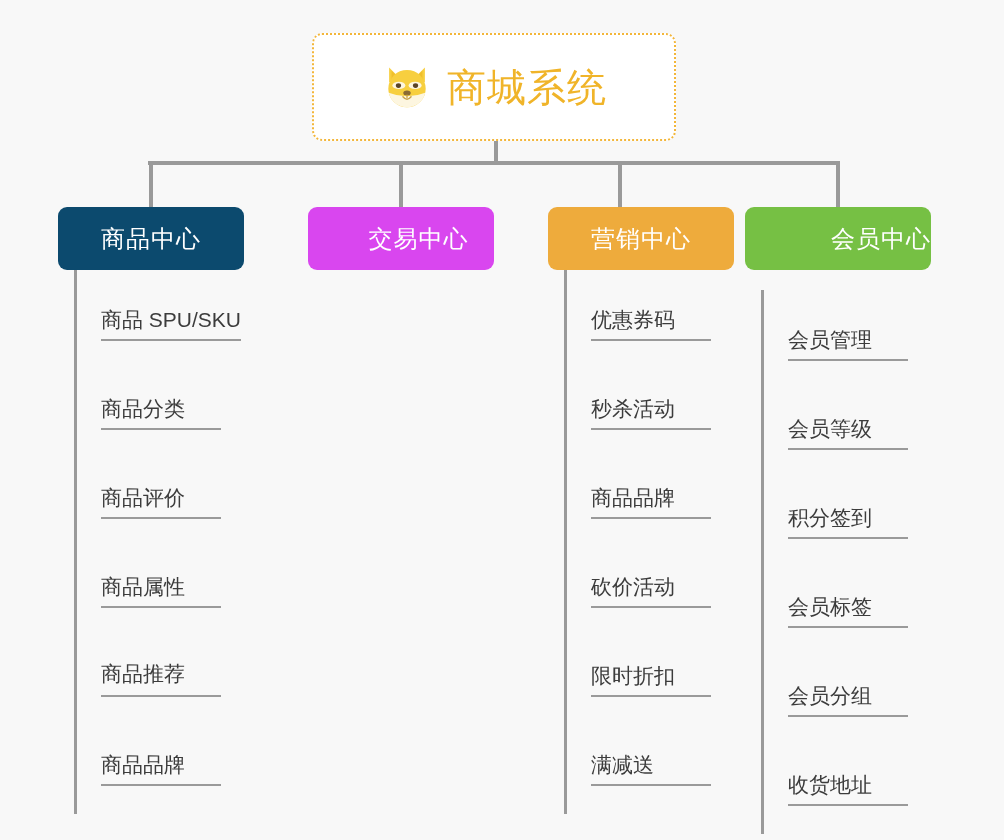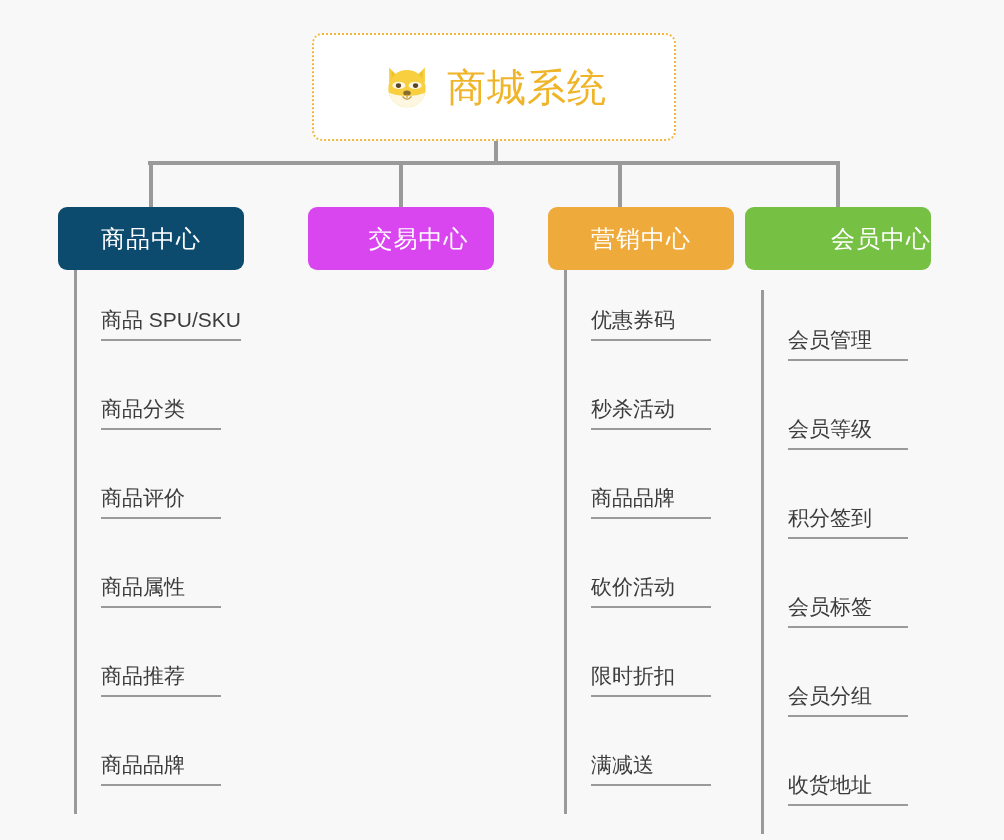--- a/index.html
+++ b/index.html
@@ -166,21 +166,21 @@
       <div class="leaf">
           <span class="leaf-label" style="border-bottom-color: rgb(154, 154, 154);">商品分类</span>
         </div>
       <div class="leaf">
           <span class="leaf-label" style="border-bottom-color: rgb(154, 154, 154);">商品评价</span>
         </div>
       <div class="leaf">
           <span class="leaf-label" style="border-bottom-color: rgb(154, 154, 154);">商品属性</span>
         </div>
       <div class="leaf">
-          <span class="leaf-label" style="border-bottom-color: rgb(154, 154, 154);">商品推荐</span>
+          <span class="leaf-label" style="border-bottom-color: rgb(154, 154, 154); font-family: Liberation Mono, monospace;">商品推荐</span>
         </div>
       <div class="leaf">
           <span class="leaf-label" style="border-bottom-color: rgb(154, 154, 154);">商品品牌</span>
         </div>
     </div>
   </div>
 
   <div class="column" id="col-1">
     <div class="cat-box" style="background: #d946ef; padding-left: 35px;">
       <span>交易中心</span>

